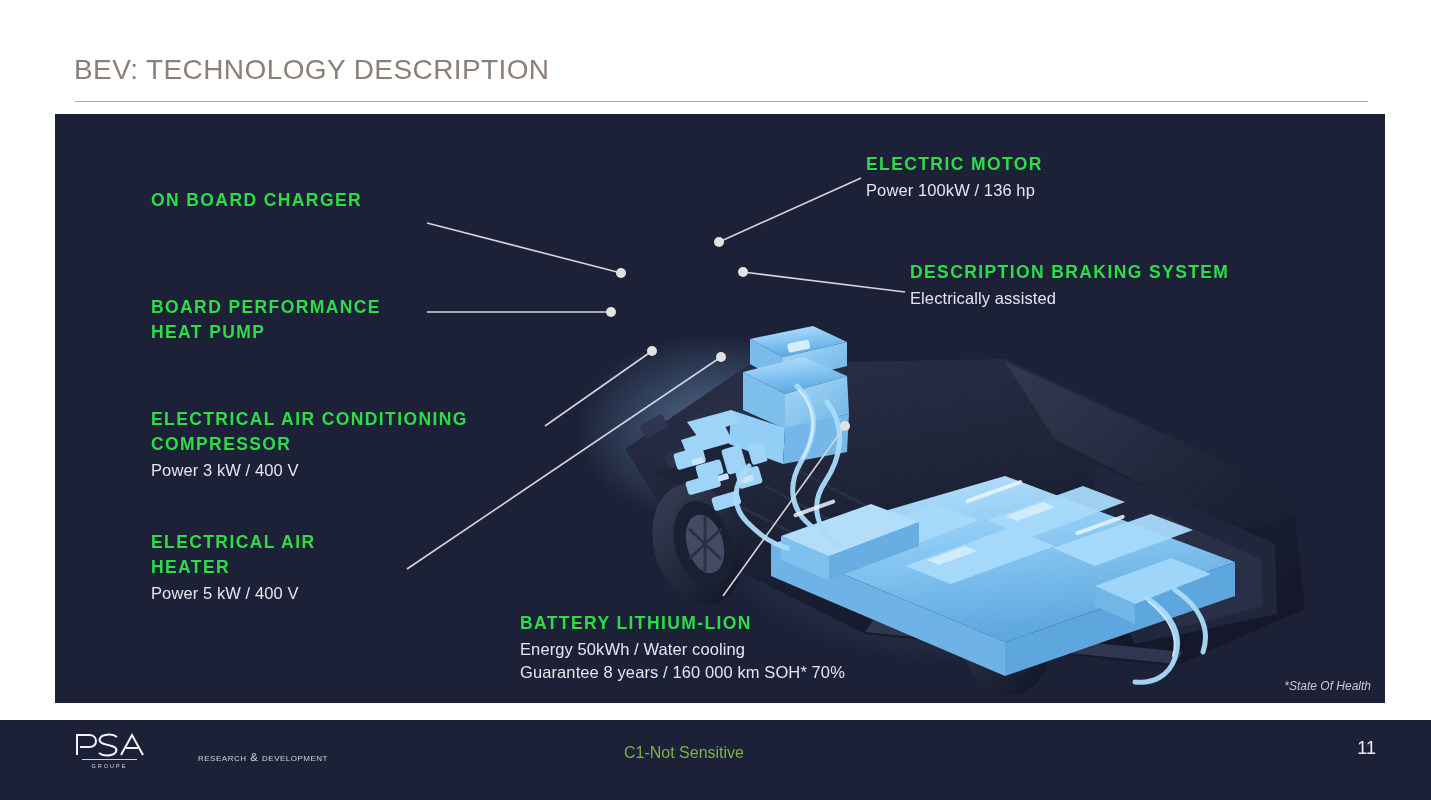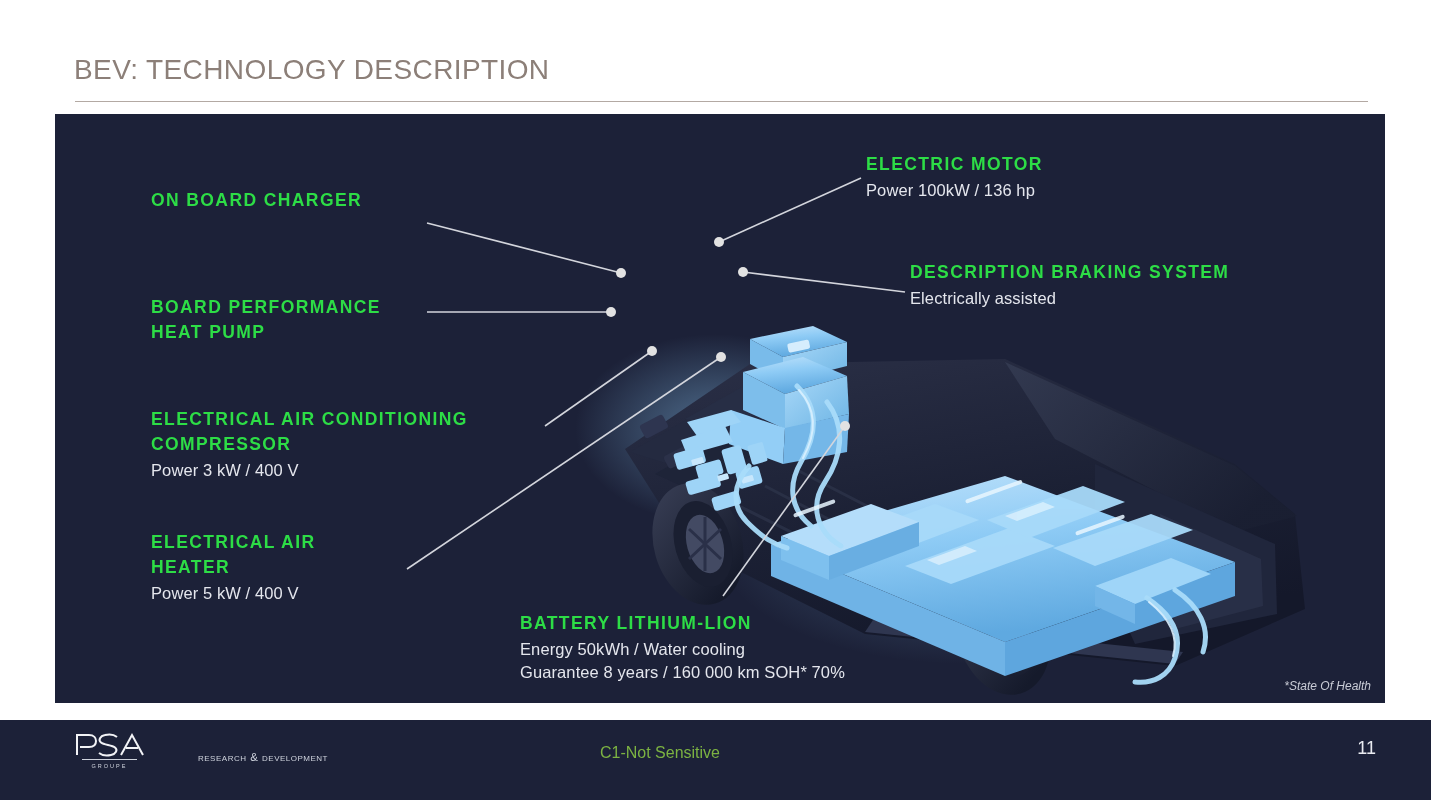--- a/index.html
+++ b/index.html
@@ -136,20 +136,21 @@
   }
   #footer-dept::first-letter { font-size: 11.5px; }
   #classification {
     position: absolute;
     left: 0;
     top: 744px;
     width: 1320px;
     text-align: center;
     color: #7cb342;
     font-size: 16px;
+    padding-left: 24px;
   }
   #page-number {
     position: absolute;
     right: 55px;
     top: 738px;
     color: #e9ebf0;
     font-size: 18px;
   }
 </style>
 </head>

